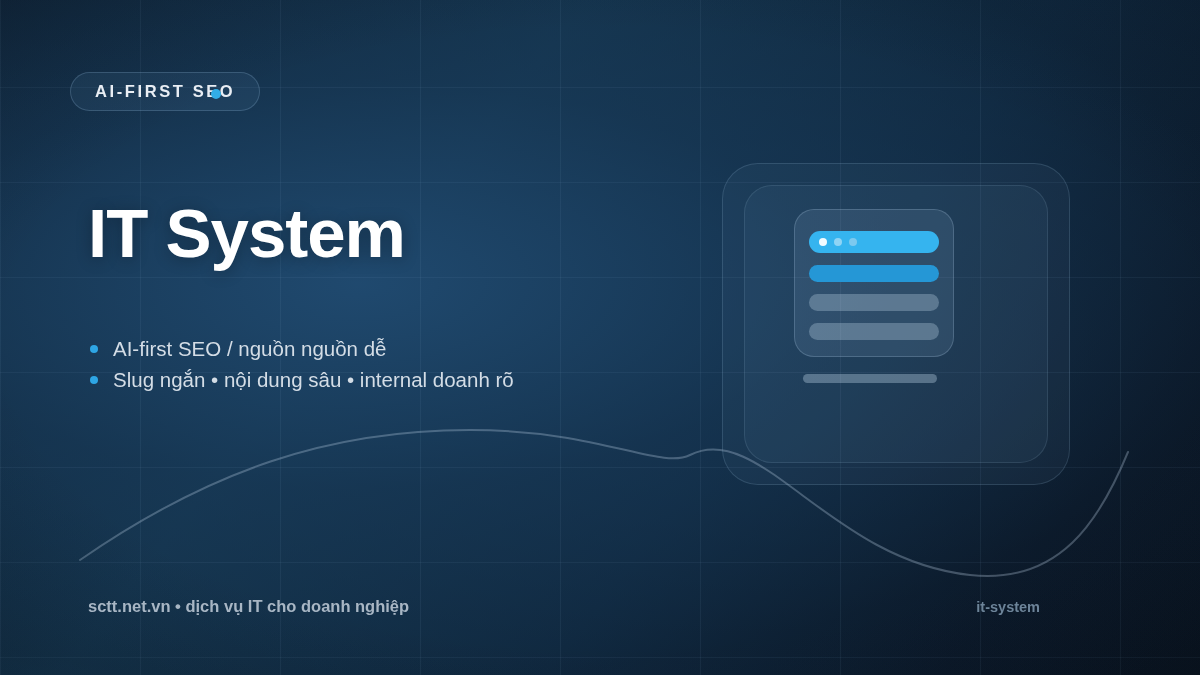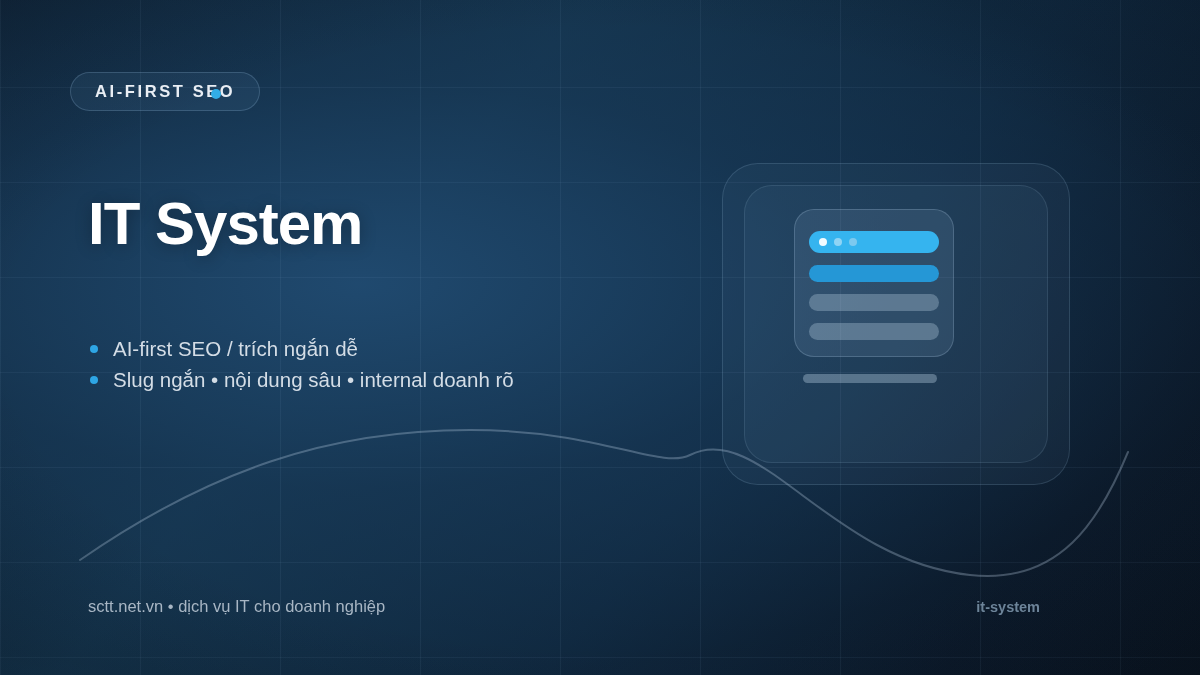--- a/index.html
+++ b/index.html
@@ -78,21 +78,21 @@
     height: 10px;
     border-radius: 50%;
     background: #32ade6;
   }
 
   
   .headline {
     position: absolute;
     left: 88px;
     top: 152px;
-    font-size: 60px;
+    font-size: 69px;
     font-weight: bold;
     color: #ffffff;
     letter-spacing: -1px;
     line-height: 1.05;
     text-shadow: 0 2px 16px rgba(0,0,0,0.30);
     white-space: nowrap;
   }
 
   
   .bullets {
@@ -194,21 +194,21 @@
     border-radius: 5px;
     background: rgba(200,222,240,0.34);
   }
 
   
   .footer-left {
     position: absolute;
     left: 88px;
     top: 597px;
     font-size: 16.5px;
-    font-weight: normal;
+    font-weight: bold;
     color: #a8b6c4;
     white-space: nowrap;
   }
   .footer-right {
     position: absolute;
     right: 160px;
     top: 599px;
     font-size: 14.5px;
     font-weight: bold;
     color: #6d8499;
@@ -232,21 +232,21 @@
   <div class="badge">
     <span class="badge-text">AI-FIRST SEO</span>
     <span class="badge-dot"></span>
   </div>
 
   <h1 class="headline">IT System</h1>
 
   <ul class="bullets">
     <li class="bullet-item">
       <span class="bullet-marker"></span>
-      <span class="bullet-text">AI-first SEO / trích ngắn dễ</span>
+      <span class="bullet-text">AI-first SEO / nguồn nguồn dễ</span>
     </li>
     <li class="bullet-item">
       <span class="bullet-marker"></span>
       <span class="bullet-text">Slug ngắn • nội dung sâu • internal doanh rõ</span>
     </li>
   </ul>
 
   <div class="illustration">
     <div class="frame-outer"></div>
     <div class="frame-inner"></div>

